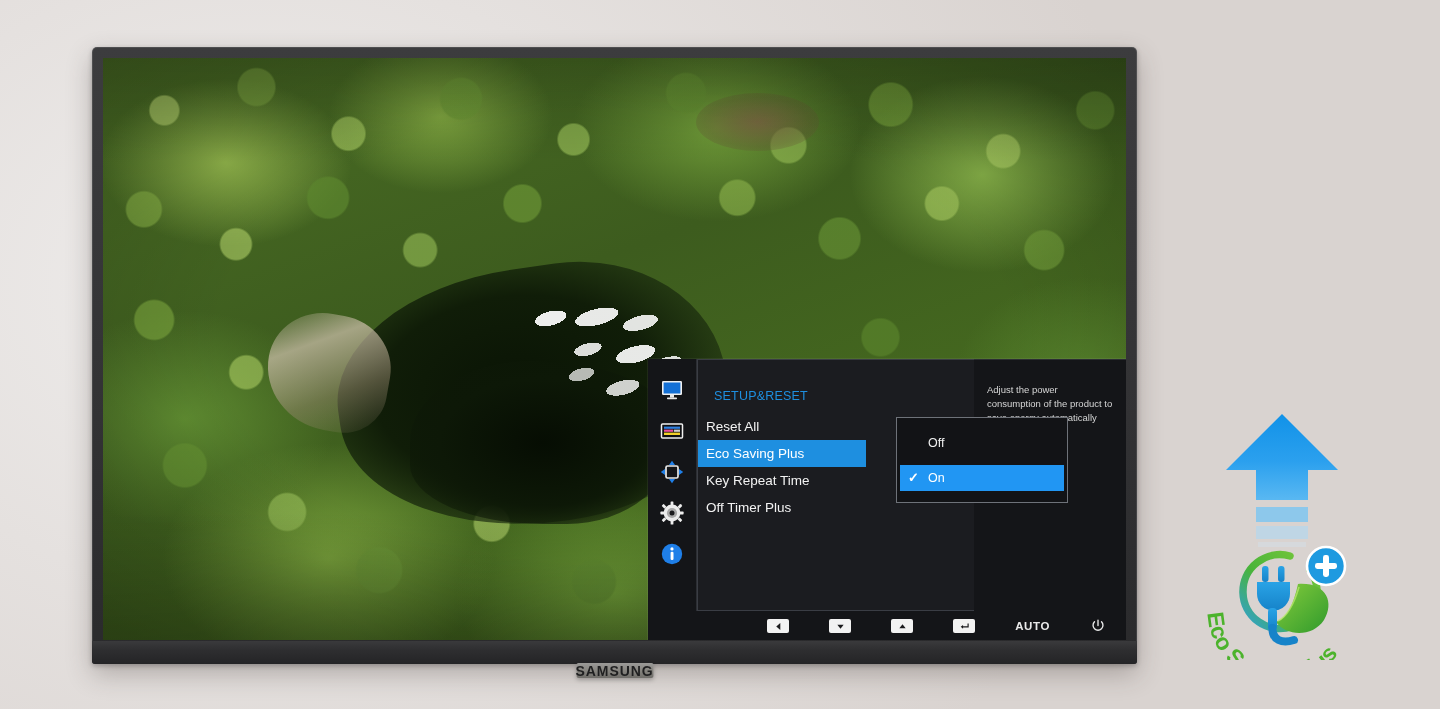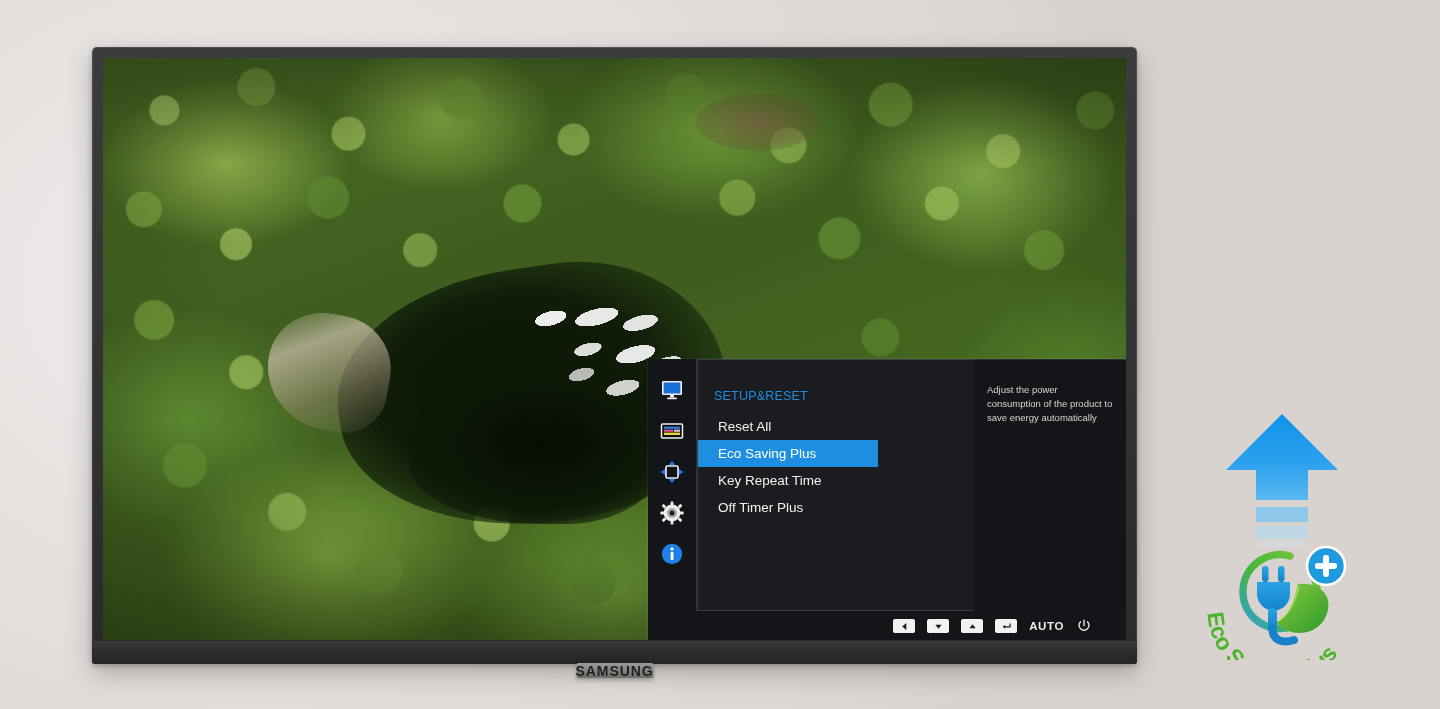--- a/index.html
+++ b/index.html
@@ -168,21 +168,21 @@
   .osd-list{
     flex:0 0 276px;width:276px;background:#1b1c20;
     border-left:1px solid #3a3d44;border-top:1px solid #3a3d44;border-bottom:1px solid #3a3d44;
     padding:14px 0 0 0;position:relative;
   }
   .osd-title{
     color:#1e8fe0;font-size:12.5px;letter-spacing:.2px;
     padding:0 0 10px 16px;font-weight:normal;margin-top:15px;
   }
   .menu-item{
-    height:27px;line-height:27px;padding-left:20px;font-size:13.5px;color:#f2f2f2;
+    height:27px;line-height:27px;padding-left:8px;font-size:13.5px;color:#f2f2f2;
     white-space:nowrap;cursor:pointer;
   }
   .menu-item.selected{background:#1e8fe0;color:#ffffff;width:160px;}
   .osd-help{
     flex:1;background:#141518;padding:23px 12px 0 13px;
     font-size:9.5px;line-height:1.45;color:#d6d6d6;
     border-top:1px solid #2c2e33;
   }
   .dropdown{
     position:absolute;left:198px;top:57px;width:172px;height:86px;
@@ -194,23 +194,23 @@
     padding-left:28px;position:relative;cursor:pointer;
     margin-top:9px;
   }
   .dd-item.first{margin-top:9px;}
   .dd-item.selected{background:#2196f3;color:#fff;}
   .dd-check{
     position:absolute;left:8px;top:0;height:26px;line-height:26px;
     font-size:13px;color:#ffffff;font-weight:bold;
   }
   .osd-bottom{
-    position:absolute;left:0;right:8px;bottom:0;height:30px;background:#141518;
+    position:absolute;left:0;right:0;bottom:0;height:30px;background:#141518;
     display:flex;align-items:center;justify-content:flex-end;
-    gap:12px;padding-right:26px;
+    gap:40px;padding-right:20px;
   }
   .ctl{
     width:22px;height:14px;background:#f2f2f2;border-radius:2px;
     display:flex;align-items:center;justify-content:center;cursor:pointer;
   }
   .ctl svg{display:block;}
   .auto-label{font-size:11.5px;color:#eaeaea;letter-spacing:.6px;font-weight:bold;cursor:pointer;}
   .power-btn{width:16px;height:16px;cursor:pointer;}
 
   
@@ -305,20 +305,27 @@
           </div>
 
           <div class="osd-list">
             <div class="osd-title">SETUP&amp;RESET</div>
 
             <div class="menu-item">Reset All</div>
             <div class="menu-item selected">Eco Saving Plus</div>
             <div class="menu-item">Key Repeat Time</div>
             <div class="menu-item">Off Timer Plus</div>
 
+            <div class="dropdown">
+              <div class="dd-item first">Off</div>
+              <div class="dd-item selected">
+                <span class="dd-check">✓</span>
+                <span>On</span>
+              </div>
+            </div>
           </div>
 
           <div class="osd-help">Adjust the power consumption of the product to save energy automatically</div>
         </div>
 
         <div class="osd-bottom">
           <span class="ctl">
             <svg width="9" height="9" viewBox="0 0 10 10">
                 <path d="M7 1 L2.5 5 L7 9 Z" fill="#1a1a1c"></path>
               </svg>

